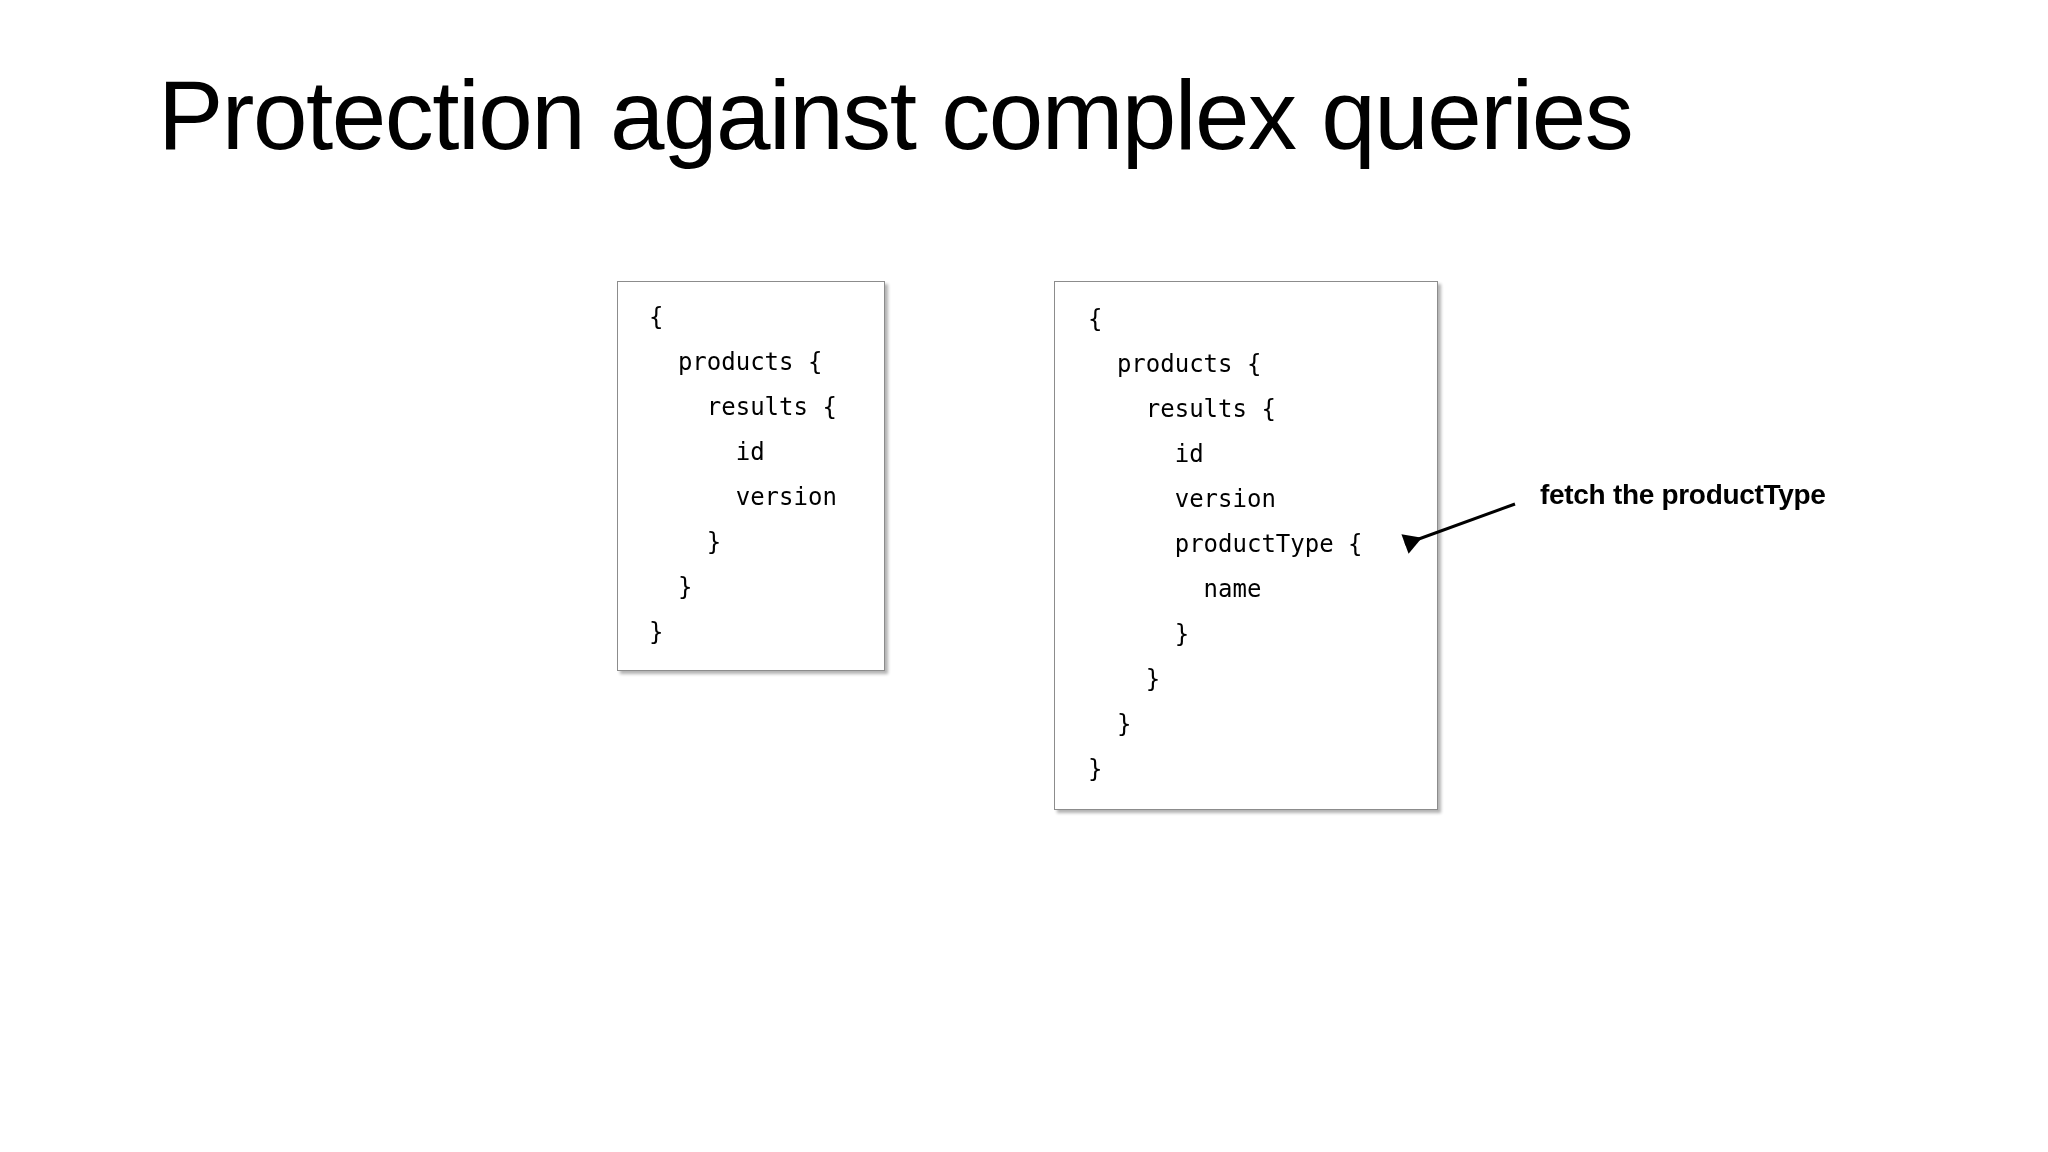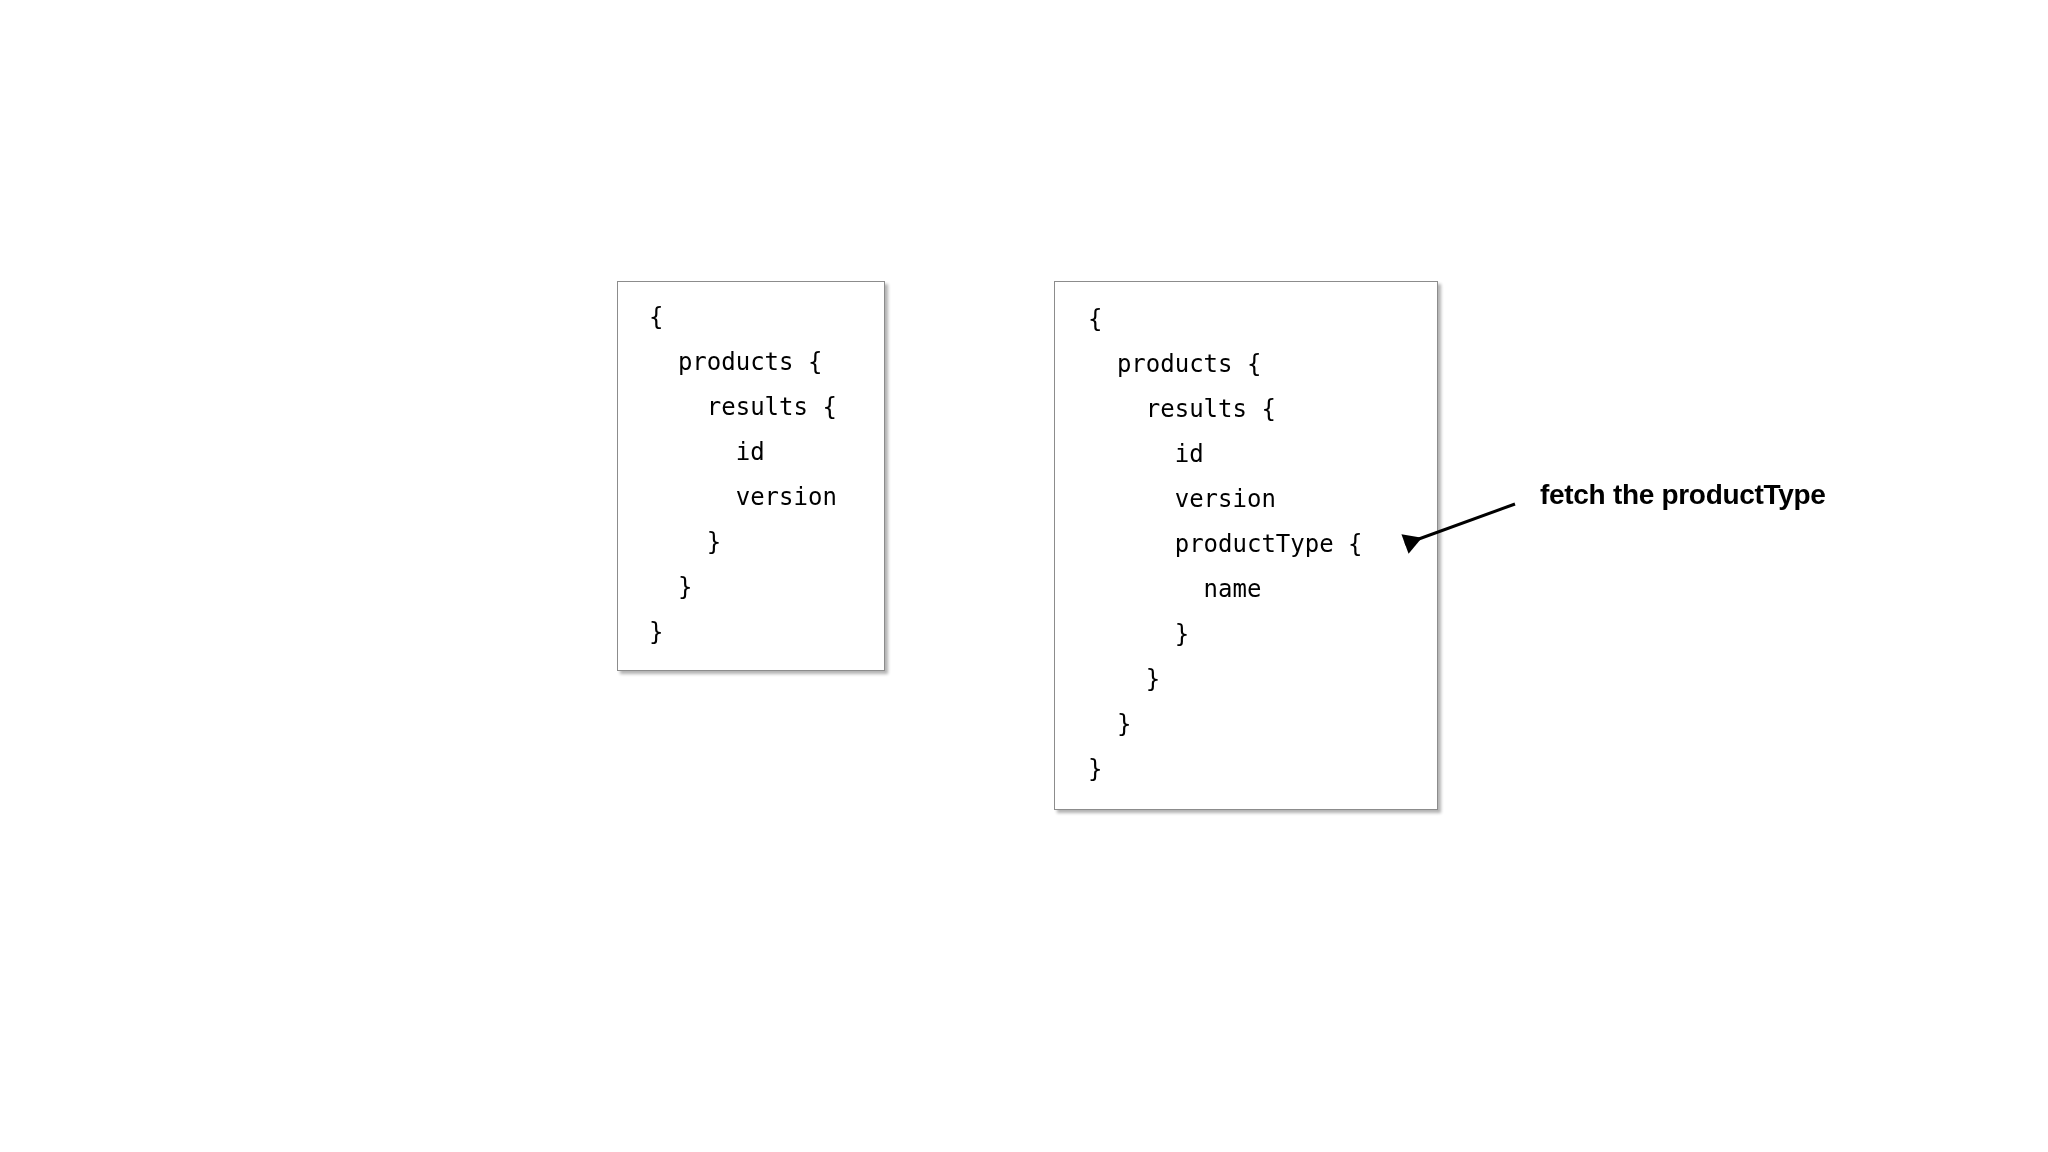--- a/index.html
+++ b/index.html
@@ -113,20 +113,21 @@
     letter-spacing: -0.3px;
     transform: translateX(-50%);
     margin-left: 230px;
   }
 </style>
 </head>
 <body>
 
 <div id="slide">
 
+  <div class="slide-title">Protection against complex queries</div>
 
   <div class="code-box" id="code-box-simple">
     <pre class="code-text">{
   products {
     results {
       id
       version
     }
   }
 }</pre>

